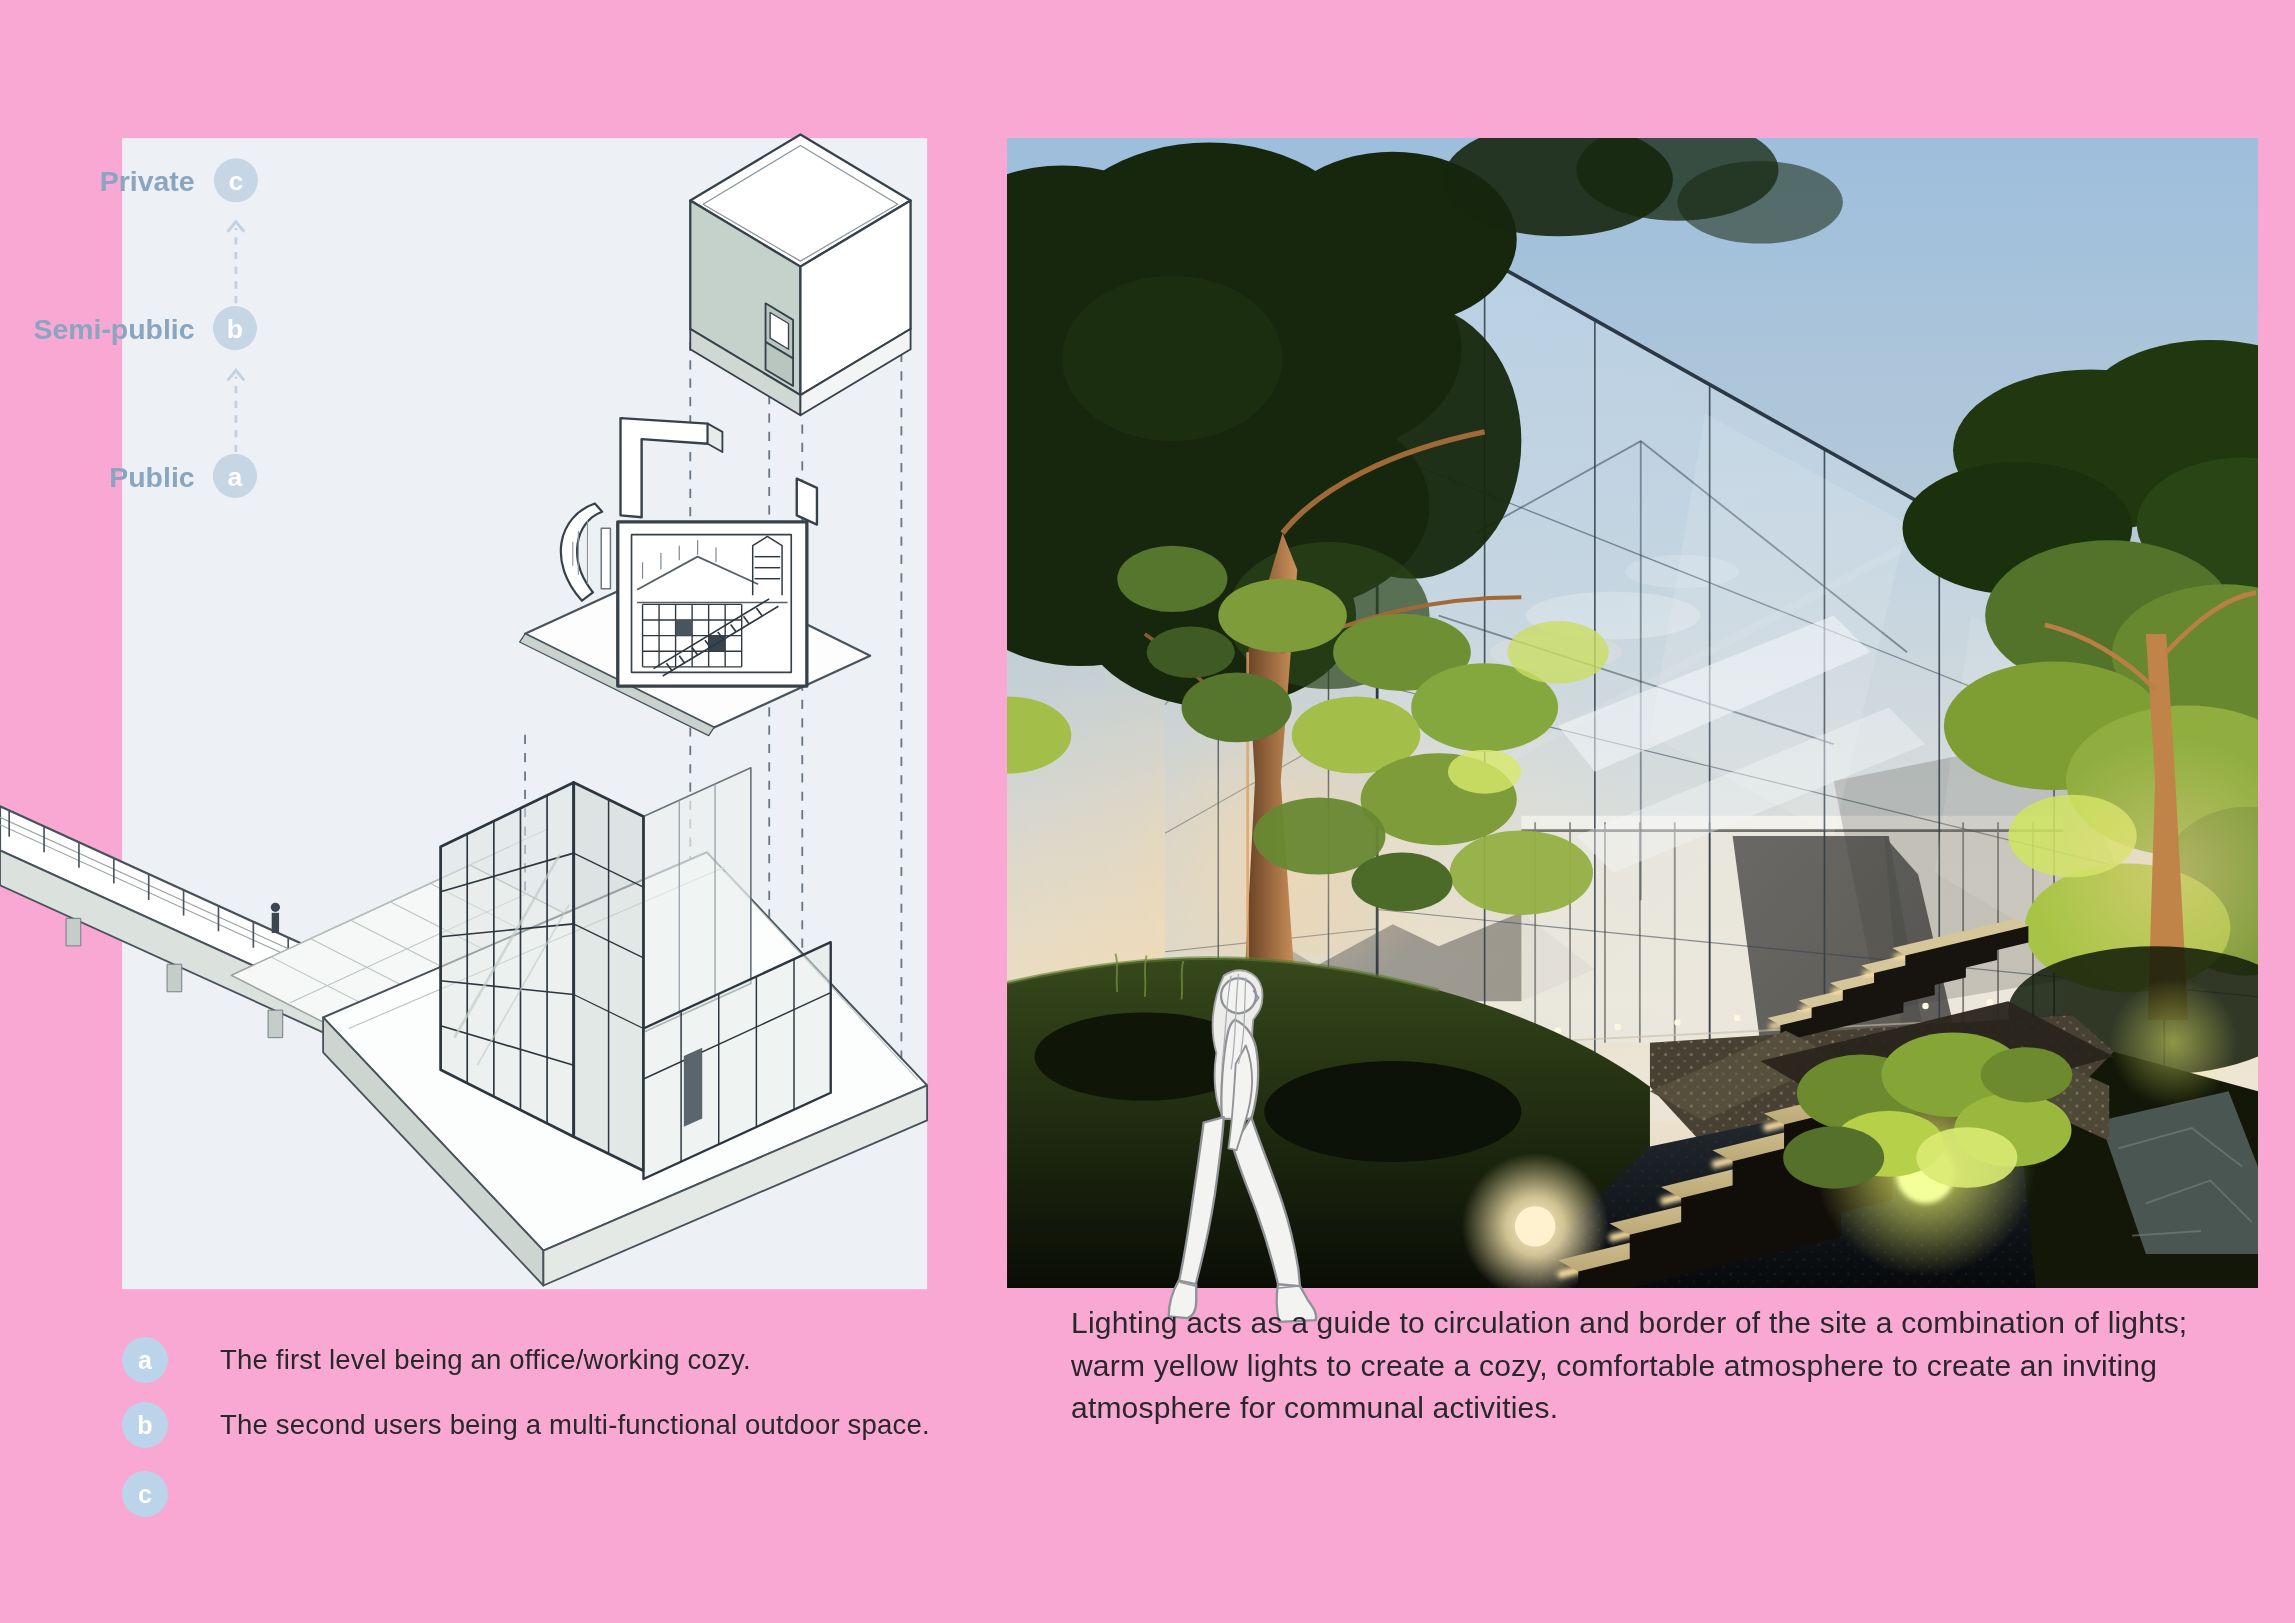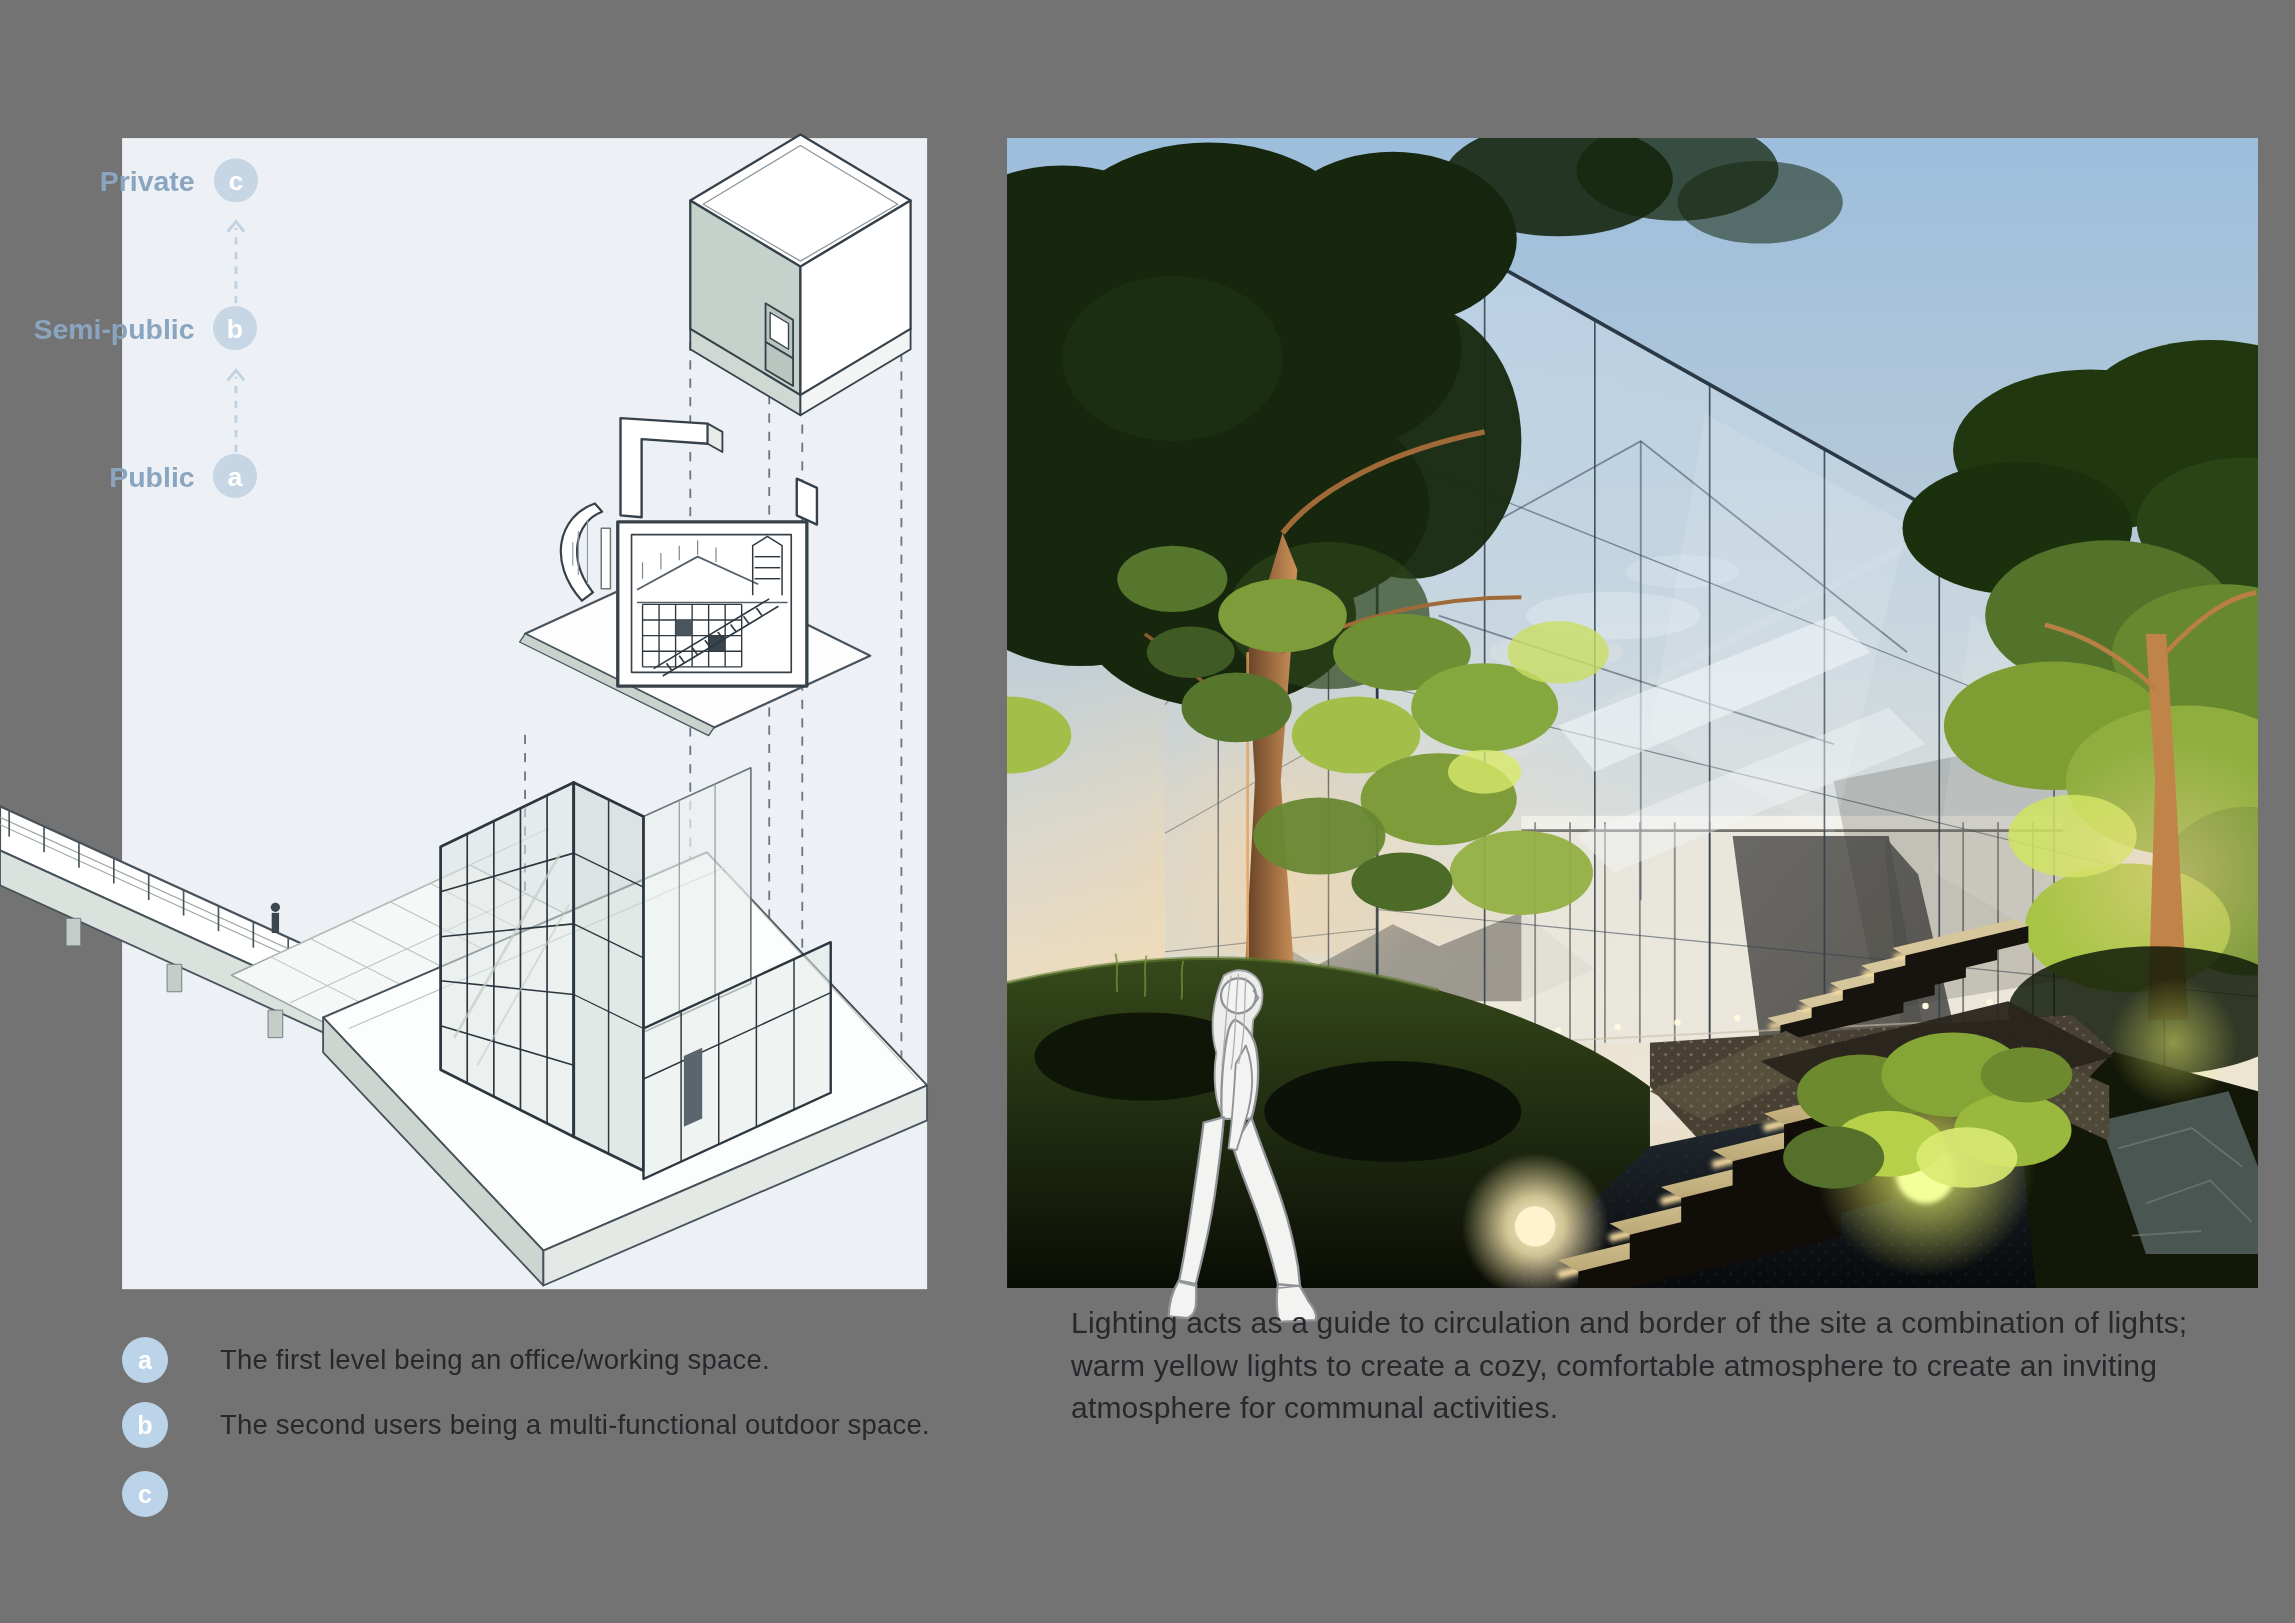--- a/index.html
+++ b/index.html
@@ -1,16 +1,16 @@
 <!DOCTYPE html>
 <html style="font-size:14.7px"><head>
 <meta charset="utf-8">
 <style>
   html,body{margin:0;padding:0;background:#ffffff;}
-  .page{position:relative;width:2296px;height:1624px;background:#737373;overflow:hidden;
+  .page{position:relative;width:2296px;height:1624px;background:#f9a8d4;overflow:hidden;
         font-family:"Liberation Sans", sans-serif;}
   .abs{position:absolute;}
   
   .legend-row{position:absolute;left:122px;display:flex;align-items:center;}
   .legend-dot{width:46px;height:46px;border-radius:50%;background:#bcd4e9;color:#ffffff;
               display:flex;align-items:center;justify-content:center;
               font-size:25px;font-weight:bold;}
   .legend-text{margin-left:52px;font-size:27.5px;color:#26282c;letter-spacing:0.2px;}
   .caption{position:absolute;left:1071px;top:1302px;width:1166px;
            font-size:30px;line-height:1.42;color:#26282c;letter-spacing:0.2px;}
@@ -589,21 +589,21 @@
       </g>
       <line x1="296" y1="1252" x2="318" y2="1250" stroke-width="1.6"></line>
       <line x1="188" y1="1246" x2="205" y2="1250" stroke-width="1.6"></line>
     </g>
   </svg>
 
   <div class="legend-row" style="top:1337px">
     <div class="legend-dot">
         <span>a</span>
       </div>
-    <div class="legend-text">The first level being an office/working space.</div>
+    <div class="legend-text">The first level being an office/working cozy.</div>
   </div>
   <div class="legend-row" style="top:1402px">
     <div class="legend-dot">
         <span>b</span>
       </div>
     <div class="legend-text">The second users being a multi-functional outdoor space.</div>
   </div>
   <div class="legend-row" style="top:1471px">
     <div class="legend-dot">
         <span>c</span>

